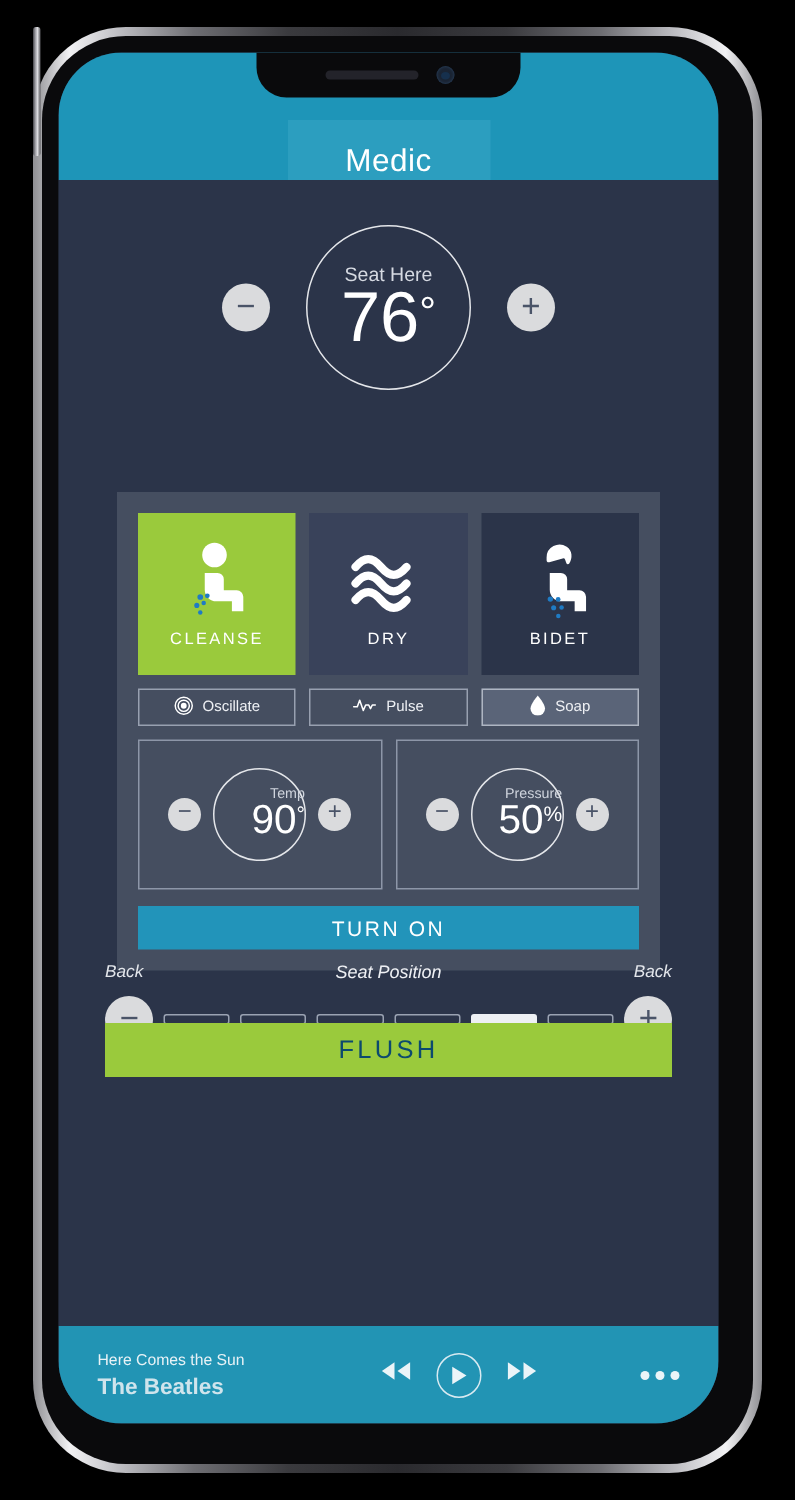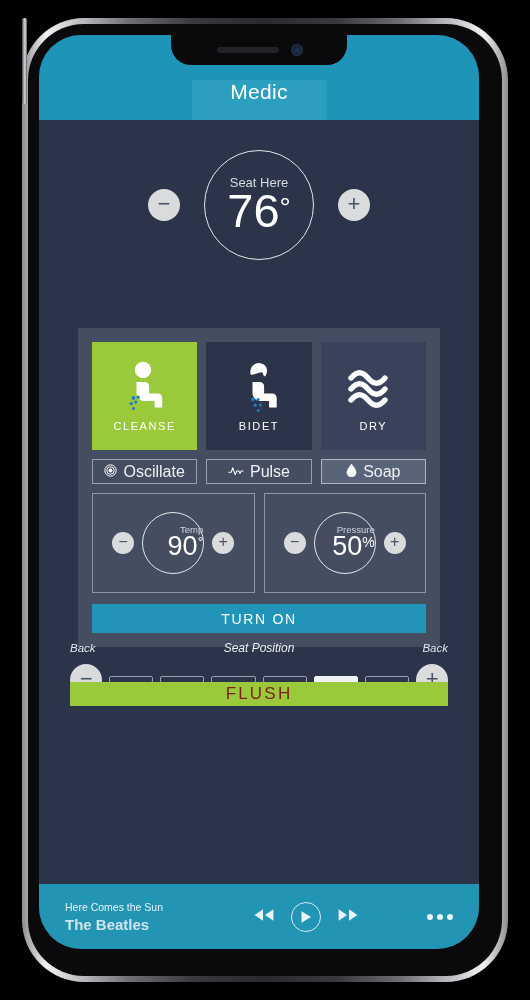--- a/index.html
+++ b/index.html
@@ -46,21 +46,21 @@
     border-radius:50%; background:#1a2433; box-shadow:inset 0 0 2px #2d4766;}
   #notch-camera::after{content:"";position:absolute;left:3px;top:3.5px;width:6px;height:5px;
     border-radius:50%;background:#16304d;}
   
   #app-header{
     height:85px; background:#1e95b8; position:relative;
     display:flex; align-items:flex-end; justify-content:center;
   }
   #app-title-box{
     width:135px; height:40px; background:#2c9ebf;
-    display:flex; align-items:flex-start; justify-content:center;
+    display:flex; align-items:flex-end; justify-content:center;
   }
   #app-title{ color:#fff; font-size:21px; letter-spacing:.3px; }
   
   #app-body{ background:#2b3449; height:829px; position:relative; }
 
   
   #seat-temp-row{ display:flex; align-items:center; justify-content:center;
     gap:24px; padding-top:30px; }
   .round-btn{
     width:32px; height:32px; border-radius:50%; background:#dadbdd;
@@ -91,21 +91,21 @@
   #mode-cleanse{ background:#9aca3c; }
   #mode-bidet{ background:#2b3449; }
   #mode-dry{ background:#39425a; }
   .mode-icon{ height:56px; display:flex; align-items:center; justify-content:center; }
 
   
   #option-row{ display:flex; gap:9px; margin-top:9px; }
   .option-btn{
     flex:1; height:25px; border:1px solid #98a0b0; display:flex;
     align-items:center; justify-content:center; gap:6px;
-    color:#eef0f4; font-size:16px; background:transparent;
+    color:#eef0f4; font-size:10px; background:transparent;
   }
   .option-btn.active{ background:#5a6478; border-color:#aeb5c2; }
 
   
   #dial-row{ display:flex; gap:9px; margin-top:9px; }
   .dial-box{
     flex:1; border:1px solid #8d96a8; height:100px;
     display:flex; align-items:center; justify-content:center; gap:8px;
   }
   .mini-dial{
@@ -126,23 +126,23 @@
   #seat-position-section{ position:absolute; left:31px; top:521px; width:378px;font-style:italic; }
   #seat-position-labels{ display:flex; justify-content:space-between; align-items:center;
     color:#e3e6eb; font-size:11.5px; margin-bottom:9px; }
   #seat-position-title{ font-size:12px; color:#eef0f4; }
   #seat-position-track{ display:flex; align-items:center; gap:7px; }
   #segments{ flex:1; display:flex; gap:7px; }
   .seg{ flex:1; height:7px; border:1px solid #9aa2b2; border-radius:2px; }
   .seg.filled{ background:#eef0f4; border-color:#eef0f4; height:8px; }
 
   #flush-button{
-    position:absolute; left:31px; top:562px; width:378px; height:24px;
+    position:absolute; left:31px; top:562px; width:378px; height:36px;
     background:#9aca3c; display:flex; align-items:center; justify-content:center;
-    color:#7f1d1d; font-size:17px; letter-spacing:2.2px;
+    color:#0c4a6e; font-size:17px; letter-spacing:2.2px;
   }
 
   
   #music-player{
     position:absolute; left:0; bottom:0; width:440px; height:65px;
     background:#2294b4; display:flex; align-items:center; padding:0 26px;gap:10px;
   }
   #track-info{ width:120px; }
   #track-title{ color:#e8f2f6; font-size:10.5px; line-height:1.45; }
   #track-artist{ color:#cfe4ec; font-size:15px; font-weight:bold; }
@@ -200,44 +200,44 @@
                 <circle cx="11.5" cy="37" r="1.9" class="dot-blue"></circle>
                 <circle cx="16.2" cy="36.2" r="1.6" class="dot-blue"></circle>
                 <circle cx="9.2" cy="42.6" r="1.7" class="dot-blue"></circle>
                 <circle cx="13.8" cy="41" r="1.5" class="dot-blue"></circle>
                 <circle cx="11.5" cy="47.4" r="1.5" class="dot-blue"></circle>
               </svg>
             </div>
             <span class="mode-label">CLEANSE</span>
           </div>
 
+          <div class="mode-tile" id="mode-dry">
+            <div class="mode-icon">
+              <svg width="54" height="46" viewBox="0 0 54 46" fill="none" stroke="#fff" stroke-width="5.4" stroke-linecap="round">
+                <path d="M5 13c6-7 11-7 17 0s11 7 17 0"></path>
+                <path d="M5 24c6-7 11-7 17 0s11 7 17 0"></path>
+                <path d="M5 35c6-7 11-7 17 0s11 7 17 0"></path>
+              </svg>
+            </div>
+            <span class="mode-label">DRY</span>
+          </div>
+
           <div class="mode-tile" id="mode-bidet">
             <div class="mode-icon">
               <svg width="46" height="54" viewBox="0 0 46 54">
                 <path d="M14.4 10.6a8.6 8.6 0 0 1 13.4-7.1c3.9 2.6 4 7.6 1.7 11.2-.5.8-1.6.7-1.9-.2l-.9-2.5a1.2 1.2 0 0 0-1.6-.7l-8.9 2.5c-1 .3-1.9-.5-1.8-1.5z" fill="#fff"></path>
                 <path d="M16.5 21h7.4a4.2 4.2 0 0 1 4.2 4.2v7.3h8.2a4.4 4.4 0 0 1 4.4 4.4v9.6h-7.6v-6.6H24.2a7.7 7.7 0 0 1-7.7-7.7z" fill="#fff"></path>
                 <circle cx="16.9" cy="38.4" r="1.8" class="dot-blue"></circle>
                 <circle cx="22.1" cy="38.6" r="1.6" class="dot-blue"></circle>
                 <circle cx="19.1" cy="44.2" r="1.7" class="dot-blue"></circle>
                 <circle cx="24.4" cy="44" r="1.5" class="dot-blue"></circle>
                 <circle cx="22.2" cy="49.6" r="1.5" class="dot-blue"></circle>
               </svg>
             </div>
             <span class="mode-label">BIDET</span>
-          </div>
-
-          <div class="mode-tile" id="mode-dry">
-            <div class="mode-icon">
-              <svg width="54" height="46" viewBox="0 0 54 46" fill="none" stroke="#fff" stroke-width="5.4" stroke-linecap="round">
-                <path d="M5 13c6-7 11-7 17 0s11 7 17 0"></path>
-                <path d="M5 24c6-7 11-7 17 0s11 7 17 0"></path>
-                <path d="M5 35c6-7 11-7 17 0s11 7 17 0"></path>
-              </svg>
-            </div>
-            <span class="mode-label">DRY</span>
           </div>
         </div>
 
         <div id="option-row">
           <div class="option-btn">
             <span>
               <svg width="13" height="13" viewBox="0 0 16 16" fill="none" stroke="#fff" stroke-width="1.2">
                 <circle cx="8" cy="8" r="7"></circle>
                   <circle cx="8" cy="8" r="4.6"></circle>
                 <circle cx="8" cy="8" r="2.4" fill="#fff" stroke="none"></circle>

